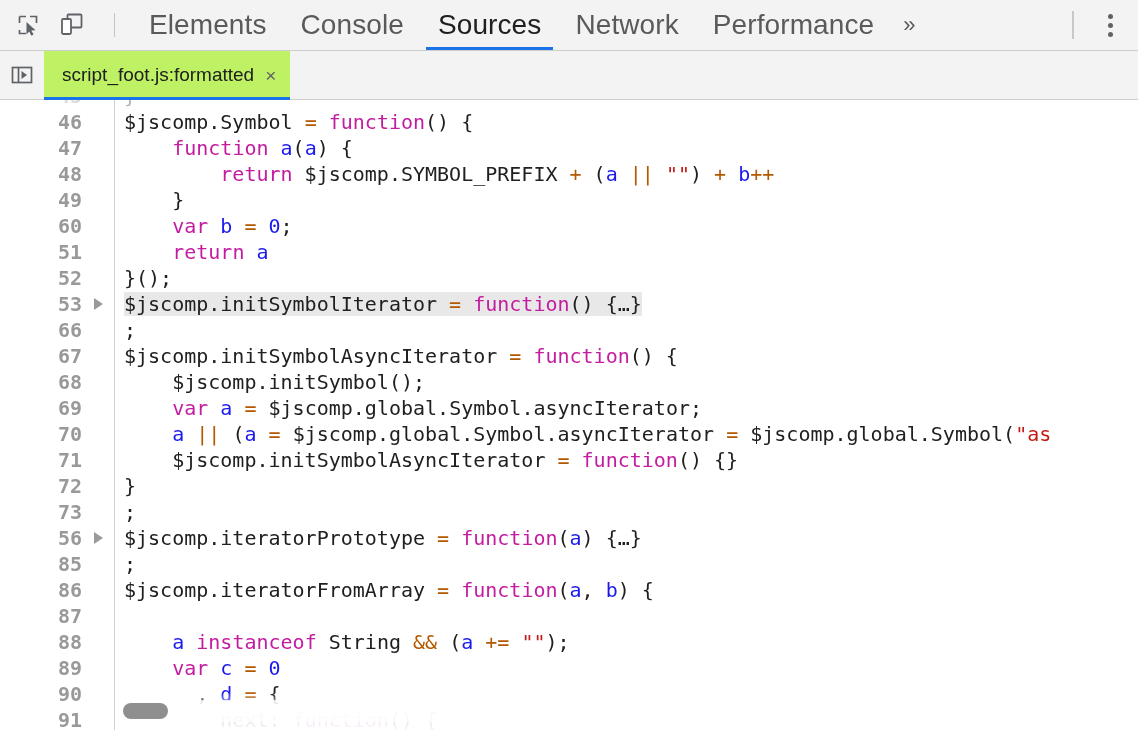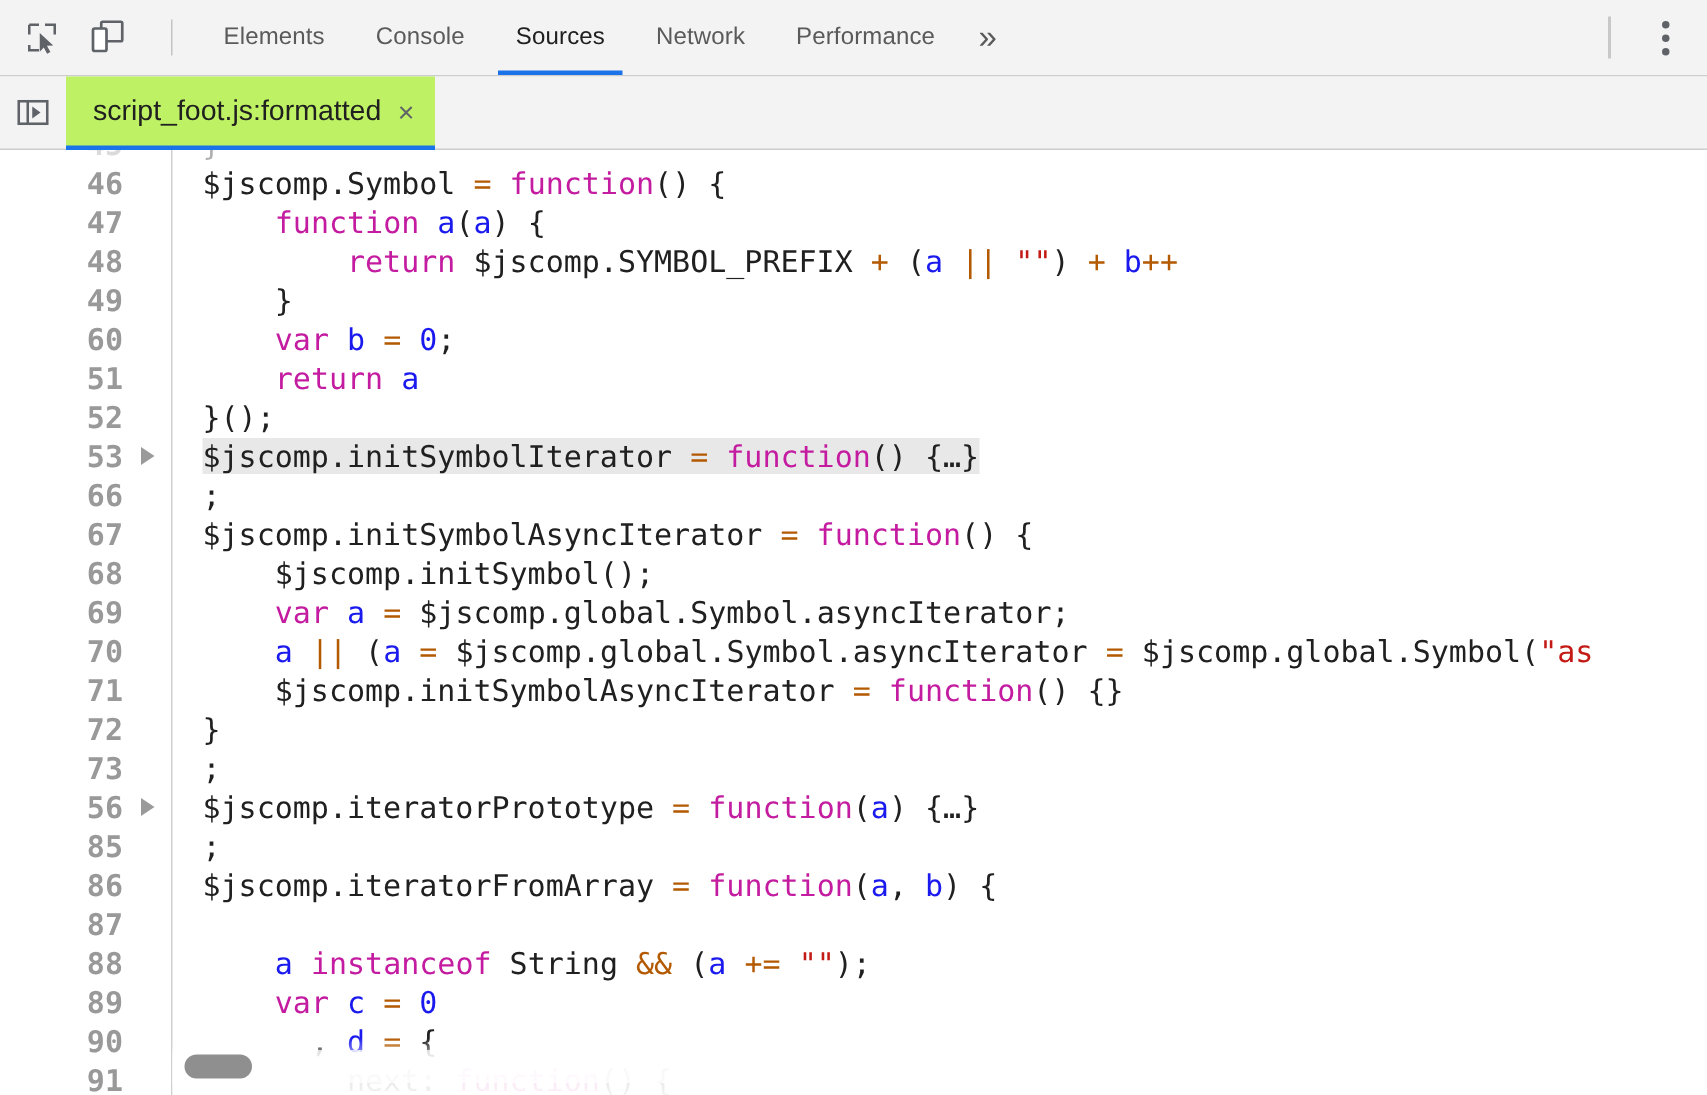--- a/index.html
+++ b/index.html
@@ -51,21 +51,21 @@
     display: flex;
     align-items: stretch;
     margin-left: 17px;
     flex: 1;
   }
   .panel-tab {
     position: relative;
     display: flex;
     align-items: center;
     padding: 0 17px;
-    font-size: 16px;
+    font-size: 28px;
     color: #5a5a5a;
     cursor: pointer;
     white-space: nowrap;
     letter-spacing: 0.1px;
   }
   .panel-tab.selected {
     color: #202020;
   }
   .panel-tab.selected::after {
     content: "";
@@ -206,21 +206,21 @@
   }
   .gutter-border {
     position: absolute;
     left: 114px;
     top: 0;
     bottom: 0;
     width: 1px;
     background: #d0d0d0;
   }
   .code-text {
-    padding-left: 21px;
+    padding-left: 10px;
     color: #202020;
   }
   .code-text .hl {
     background: #e8e8e8;
   }
 
   
   .kw  { color: #c41ca0; }       
   .id  { color: #1a1aee; }       
   .num { color: #1a1aee; }

